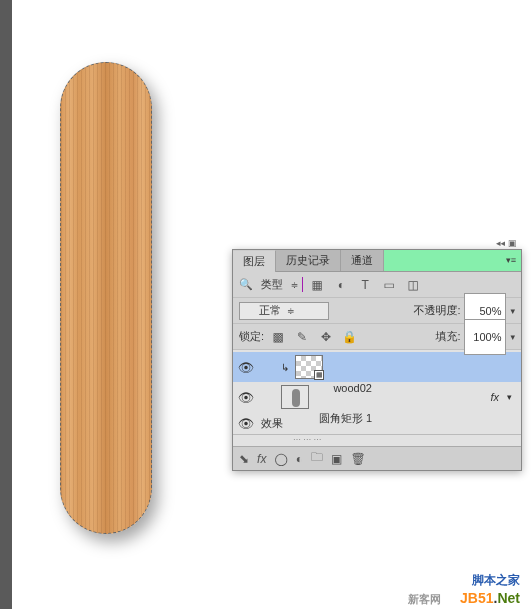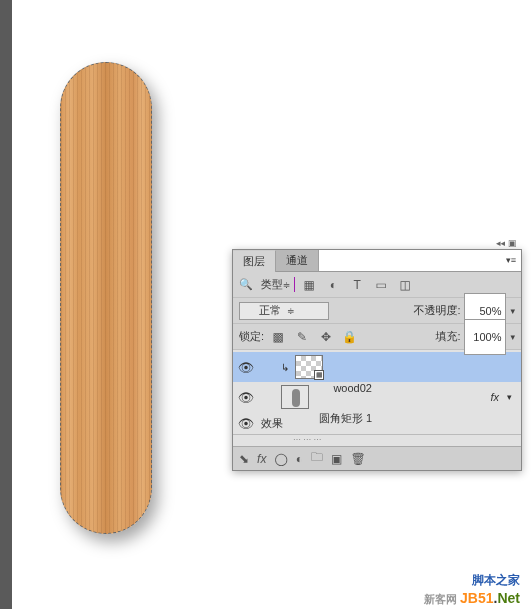--- a/index.html
+++ b/index.html
@@ -41,21 +41,21 @@
   left: 232px; top: 249px;
   width: 290px;
   background: #d4d4d4;
   border: 1px solid #888;
   box-shadow: 0 2px 8px rgba(0,0,0,0.3);
   color: #333;
 }
 .panel-tabbar {
   display: flex;
   align-items: center;
-  background: #ffffff;
+  background: #86efac;
   height: 22px;
   border-bottom: 1px solid #999;
   font-size: 11px;
 }
 .tab {
   padding: 3px 10px;
   background: #b8b8b8;
   border-right: 1px solid #a0a0a0;
   cursor: pointer;
 }
@@ -95,21 +95,21 @@
   border-bottom: 1px solid #c0c0c0;
   height: 26px;
 }
 .search-icon {
   font-size: 11px;
   color: #555;
 }
 .type-dd {
   display: inline-flex;
   align-items: center;
-  gap: 0;
+  gap: 8px;
   padding: 0 4px;
   border-right: 1px solid #a21caf;
 }
 .arrow { font-size: 9px; color: #444; }
 .row .ibtn {
   width: 20px; height: 18px;
   display: inline-flex;
   align-items: center;
   justify-content: center;
   font-size: 12px;
@@ -241,39 +241,40 @@
   font-size: 12px;
   font-weight: bold;
   color: #2a5db0;
 }
 .watermark2 {
   position: absolute;
   right: 12px; bottom: 2px;
   font-size: 14px;
   font-weight: bold;
 }
-.watermark2 .a { color: #ff8c1a; }
+.watermark2 .a { color: #ff8c1a; margin-left: 16px; }
 .watermark2 .b { color: #4d7c0f; }
 .watermark2 .c { color: #333; }
 </style>
 </head>
 <body>
 
 <div class="canvas-edge"></div>
 
 <div class="wood-stick"></div>
 
 <div class="panel">
   <div class="panel-handle">
     <span>◂◂</span>
     <span>▣</span>
   </div>
 
   <div class="panel-tabbar">
     <div class="tab active">图层</div>
+    <div class="tab">历史记录</div>
     <div class="tab">通道</div>
     <div class="tab-controls">
       <span>▾≡</span>
     </div>
   </div>
 
   <div class="row">
     <span class="search-icon">🔍</span>
     <span class="type-dd">
       <span>类型</span>

